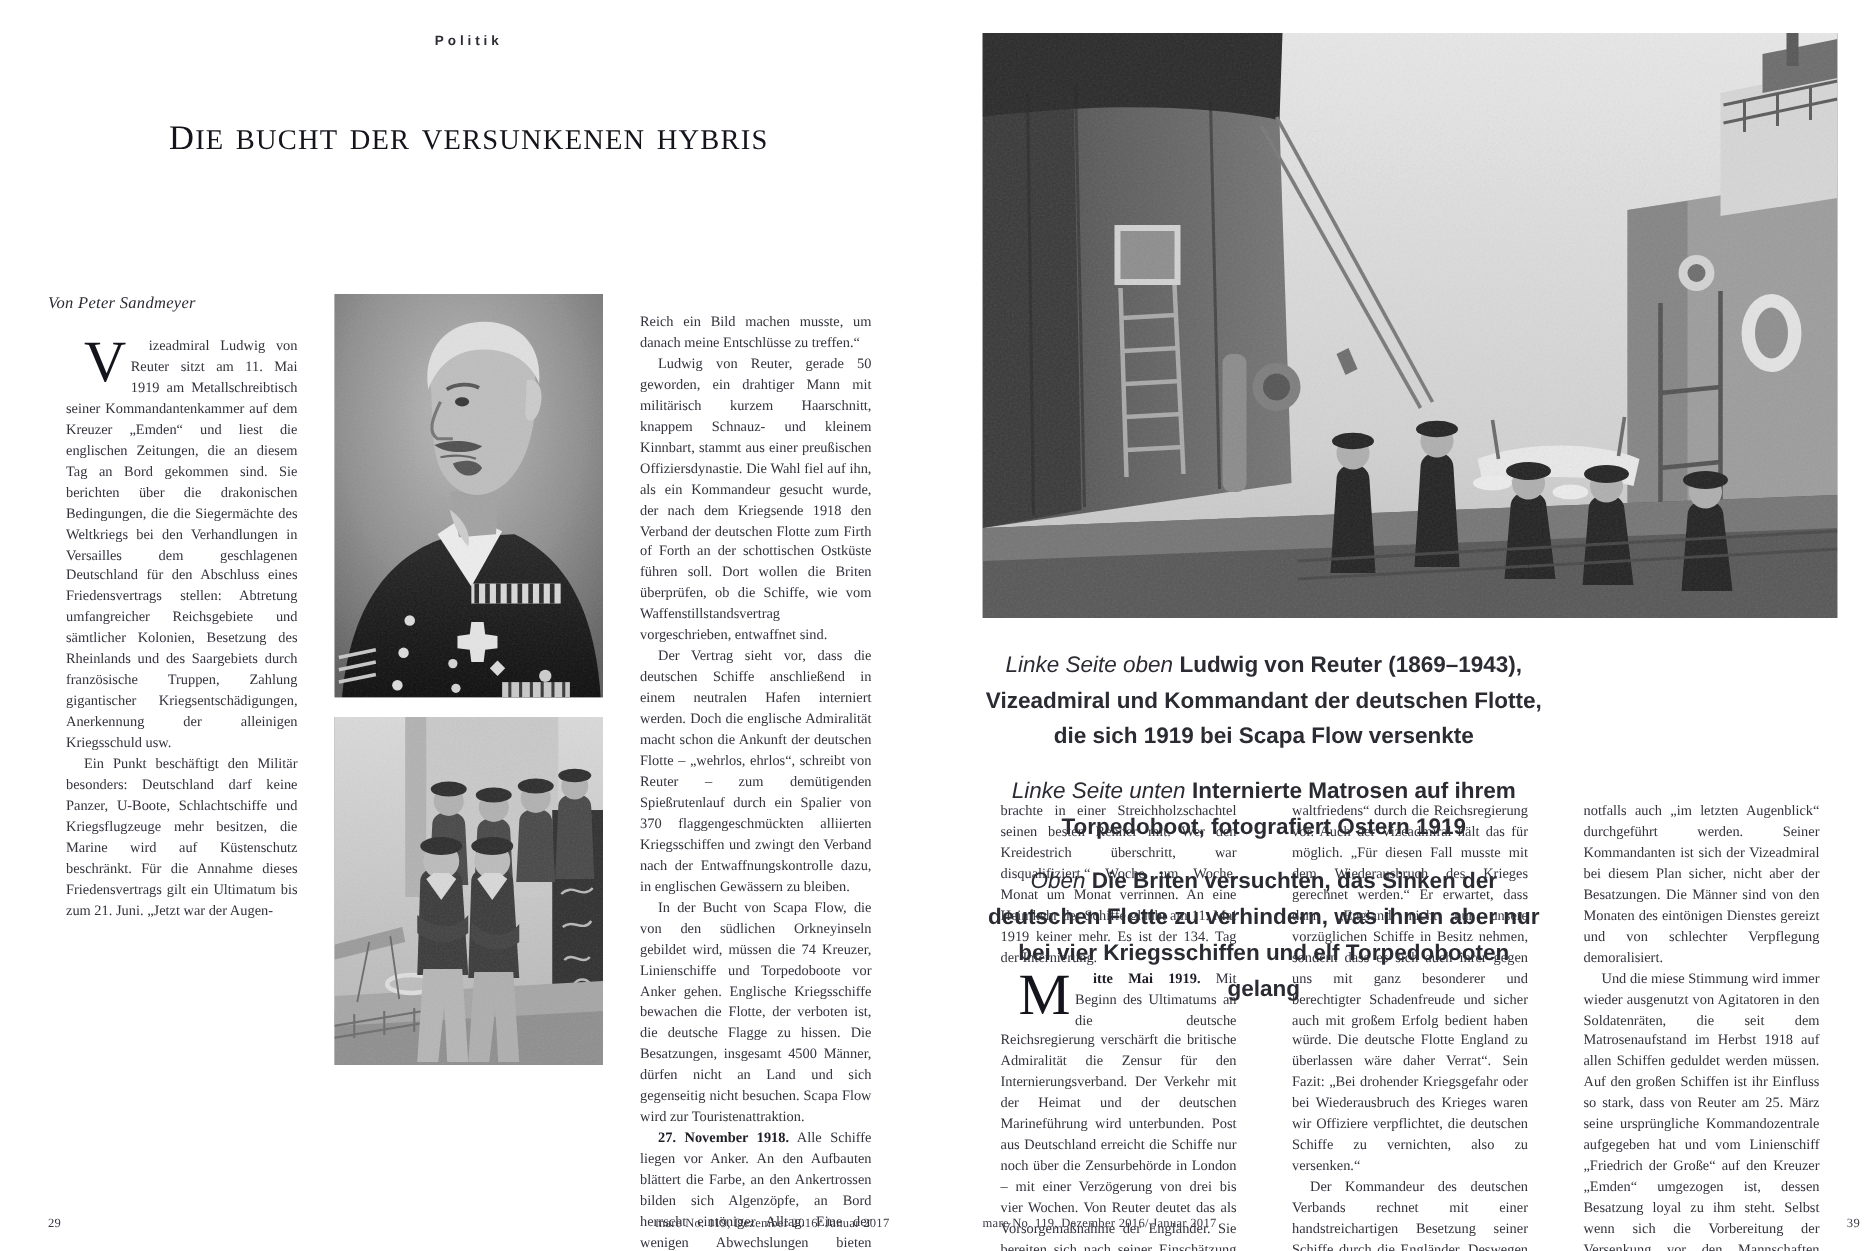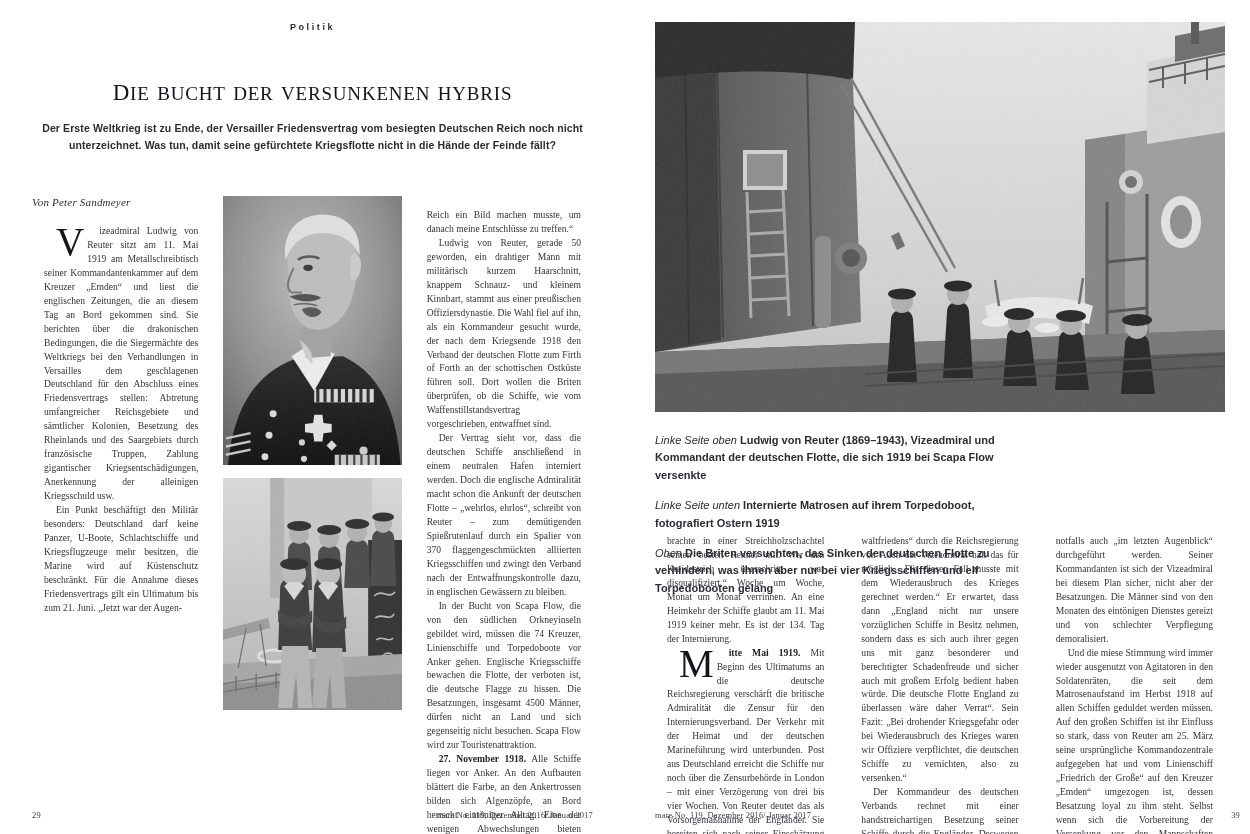--- a/index.html
+++ b/index.html
@@ -146,25 +146,26 @@
   }
 
   
   .captions {
     position: absolute;
     top: 432px;
     left: 30px;
     width: 375px;
   }
   .caption {
-    font-size: 11px;
+    font-size: 15px;
     font-weight: 700;
     line-height: 1.58;
     color: #2b2b33;
     margin: 0 0 13px 0;
+    text-align: center;
   }
   .caption .lead {
     font-style: italic;
     font-weight: 400;
   }
 
   
   .cols-right {
     position: absolute;
     top: 522px;
@@ -195,21 +196,20 @@
 <body>
 
 <div class="spread">
 
   <div class="page page-left">
 
     <div class="rubric">Politik</div>
 
     <h1 class="headline">Die Bucht der versunkenen Hybris</h1>
 
-    <div class="standfirst">Der Erste Weltkrieg ist zu Ende, der Versailler Friedensvertrag vom besiegten Deutschen Reich noch nicht unterzeichnet. Was tun, damit seine gefürchtete Kriegsflotte nicht in die Hände der Feinde fällt?</div>
 
     <div class="cols-left">
 
       <div class="col">
         <div class="byline">Von Peter Sandmeyer</div>
         <div class="body">
           <p class="dropcap-para">Vizeadmiral Ludwig von Reuter sitzt am 11. Mai 1919 am Metallschreibtisch seiner Kommandantenkammer auf dem Kreuzer „Emden“ und liest die englischen Zeitungen, die an diesem Tag an Bord gekommen sind. Sie berichten über die drakonischen Bedingungen, die die Siegermächte des Weltkriegs bei den Verhandlungen in Versailles dem geschlagenen Deutschland für den Abschluss eines Friedensvertrags stellen: Abtretung umfangreicher Reichsgebiete und sämtlicher Kolonien, Besetzung des Rheinlands und des Saargebiets durch französische Truppen, Zahlung gigantischer Kriegsentschädigungen, Anerkennung der alleinigen Kriegsschuld usw.</p>
           <p>Ein Punkt beschäftigt den Militär besonders: Deutschland darf keine Panzer, U-Boote, Schlachtschiffe und Kriegsflugzeuge mehr besitzen, die Marine wird auf Küstenschutz beschränkt. Für die Annahme dieses Friedensvertrags gilt ein Ultimatum bis zum 21. Juni. „Jetzt war der Augen-</p>
         </div>
       </div>

